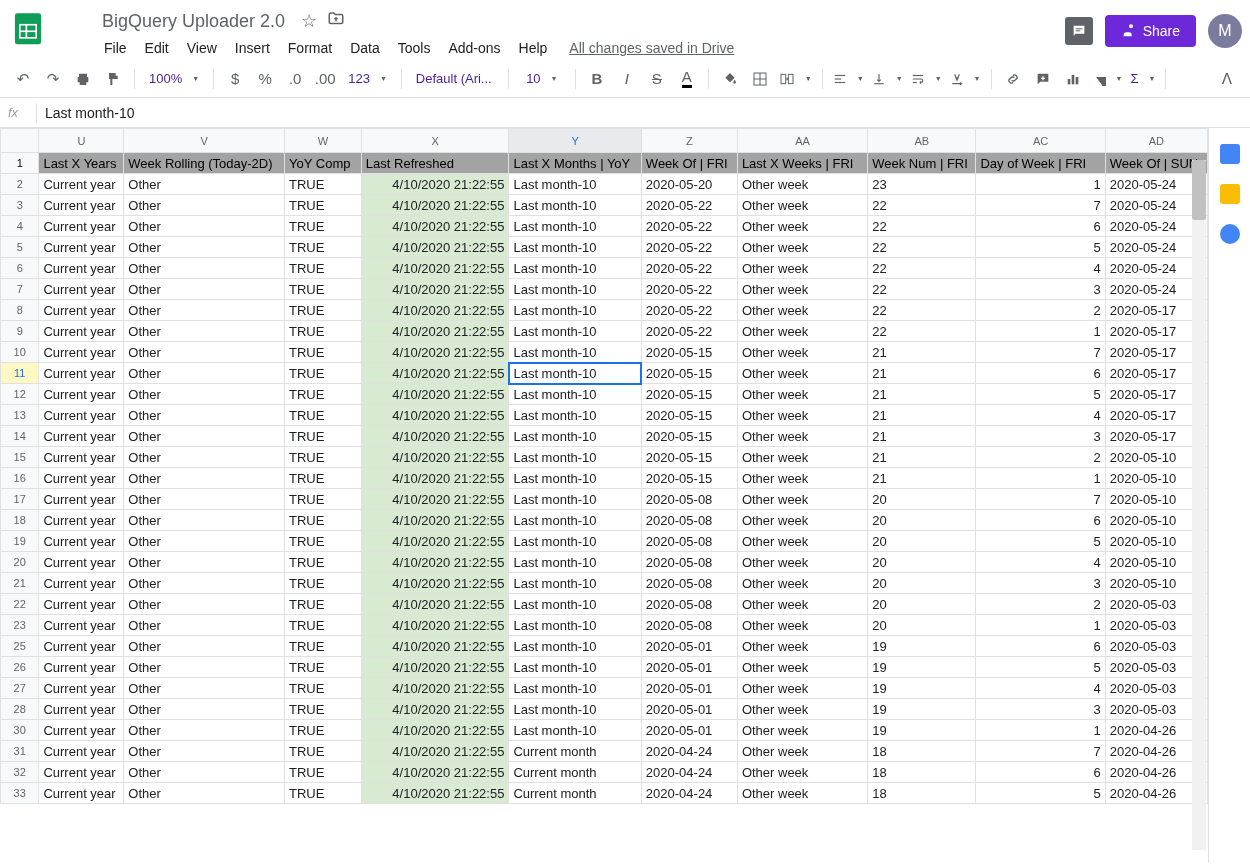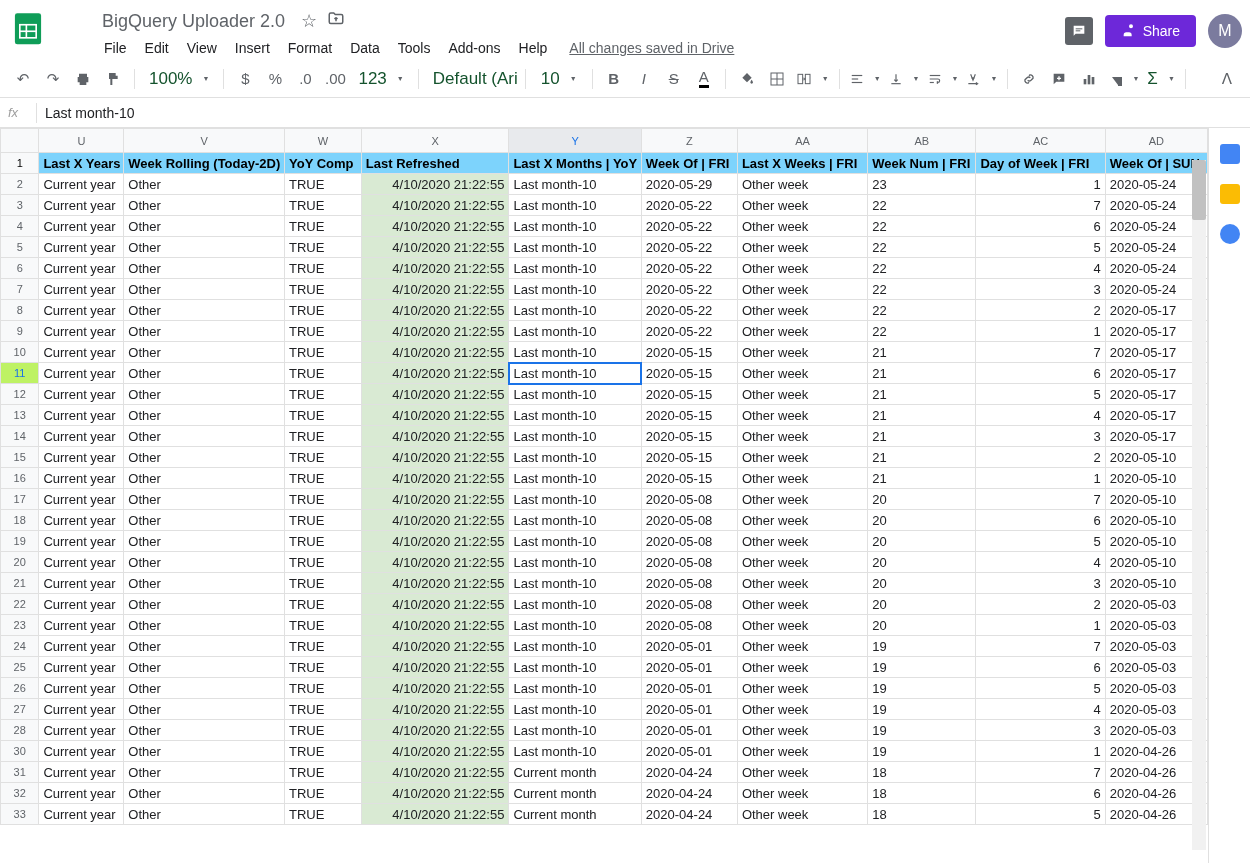--- a/index.html
+++ b/index.html
@@ -18,21 +18,21 @@
   .saved-text { color: #5f6368; text-decoration: underline; margin-left: 12px; font-size: 14px; }
   .header-right { display: flex; align-items: center; gap: 12px; padding-top: 6px; }
   .comments-icon { width: 28px; height: 28px; background:#5f6368; border-radius:3px; display:flex; align-items:center; justify-content:center; color:#fff; font-size:16px; cursor:pointer; }
   .share-btn { background: #6d28d9; color: #fff; padding: 8px 16px; border-radius: 4px; font-size: 14px; font-weight: 500; display: flex; align-items: center; gap: 6px; cursor: pointer; border:none; }
   .avatar { width: 34px; height: 34px; border-radius: 50%; background:#7b7b9e; color:#fff; display:flex; align-items:center; justify-content:center; font-size:16px; cursor:pointer; }
   
   
   .toolbar { display: flex; align-items: center; padding: 2px 10px; height: 38px; border-bottom: 1px solid #e0e0e0; gap: 4px; }
   .tb-btn { width: 26px; height: 26px; display:flex; align-items:center; justify-content:center; color:#5f6368; cursor:pointer; border-radius:2px; font-size:15px; }
   .tb-sep { width:1px; height:20px; background:#e0e0e0; margin: 0 4px; }
-  .tb-select { display:flex; align-items:center; gap:6px; padding: 2px 6px; color:#14532d; cursor:pointer; font-size:17px; }
+  .tb-select { display:flex; align-items:center; gap:6px; padding: 2px 6px; color:#4c1d95; cursor:pointer; font-size:13px; }
   .tb-select::after { content:"▼"; font-size:7px; margin-left:4px; color:#5f6368; }
   .tb-font { width:90px; overflow:hidden; white-space:nowrap; text-overflow:ellipsis; }
   .collapse { margin-left:auto; }
   .text-color-bar { border-bottom: 3px solid #000; padding-bottom:1px; line-height:1; }
   
   
   .formula-bar { display:flex; align-items:center; height:30px; border-bottom:1px solid #e0e0e0; padding: 0 8px; }
   .fx { font-style:italic; color:#9e9e9e; font-size:13px; width:28px; }
   .fb-sep { width:1px; height:20px; background:#e0e0e0; margin-right:8px; }
   .formula-val { font-size:14px; color:#202124; }
@@ -43,26 +43,26 @@
   .side-panel { width:42px; border-left:1px solid #e0e0e0; display:flex; flex-direction:column; align-items:center; padding-top:16px; gap:20px; }
   .side-icon { width:20px; height:20px; cursor:pointer; border-radius:3px; }
   .si-cal { background:#4285f4; }
   .si-keep { background:#fbbc04; }
   .si-tasks { background:#4285f4; border-radius:50%; }
   
   table { border-collapse:collapse; width:100%; table-layout:fixed; }
   th, td { border:1px solid #e0e0e0; height:21px; padding:0 4px; font-size:13px; text-align:left; white-space:nowrap; overflow:hidden; }
   .col-head th { background:#f8f9fa; color:#5f6368; font-weight:normal; text-align:center; font-size:11px; height:24px; position:relative; }
   .row-head { background:#f8f9fa; color:#5f6368; text-align:center; font-size:11px; width:38px; }
-  .hdr-row td { background:#7dd3fc; font-weight:bold; color:#000; }
+  .hdr-row td { background:#a3a3a3; font-weight:normal; color:#000; }
   .col-x { background:#d9ead3; text-align:right; }
   td.num-right { text-align:right; }
   .selected-cell { outline:2px solid #1a73e8; outline-offset:-1px; position:relative; z-index:2; }
   .col-head th.active { background:#e8eaed; color:#1a73e8; }
-  .row-head.active { background:#bef264; color:#1a73e8;margin-left:14px; }
+  .row-head.active { background:#fef9c3; color:#1a73e8;margin-left:14px; }
   
   
   .vscroll { position:absolute; right:44px; top:160px; width:14px; height:690px; background:#f1f1f1; }
   .vthumb { position:absolute; top:0; width:100%; height:60px; background:#c1c1c1; border-radius:2px; }
 </style>
 </head>
 <body>
 
 <div class="header">
   <div class="logo">
@@ -280,21 +280,21 @@
             <td>Day of Week | FRI</td>
             <td>Week Of | SUN</td>
           </tr>
           <tr>
             <td class="row-head">2</td>
             <td>Current year</td>
             <td>Other</td>
             <td>TRUE</td>
             <td class="col-x">4/10/2020 21:22:55</td>
             <td>Last month-10</td>
-            <td>2020-05-29</td>
+            <td>2020-05-20</td>
             <td>Other week</td>
             <td>23</td>
             <td class="num-right">1</td>
             <td>2020-05-24</td>
           </tr>
           <tr>
             <td class="row-head">3</td>
             <td>Current year</td>
             <td>Other</td>
             <td>TRUE</td>
@@ -557,33 +557,20 @@
             <td class="row-head">23</td>
             <td>Current year</td>
             <td>Other</td>
             <td>TRUE</td>
             <td class="col-x">4/10/2020 21:22:55</td>
             <td>Last month-10</td>
             <td>2020-05-08</td>
             <td>Other week</td>
             <td>20</td>
             <td class="num-right">1</td>
-            <td>2020-05-03</td>
-          </tr>
-          <tr>
-            <td class="row-head">24</td>
-            <td>Current year</td>
-            <td>Other</td>
-            <td>TRUE</td>
-            <td class="col-x">4/10/2020 21:22:55</td>
-            <td>Last month-10</td>
-            <td>2020-05-01</td>
-            <td>Other week</td>
-            <td>19</td>
-            <td class="num-right">7</td>
             <td>2020-05-03</td>
           </tr>
           <tr>
             <td class="row-head">25</td>
             <td>Current year</td>
             <td>Other</td>
             <td>TRUE</td>
             <td class="col-x">4/10/2020 21:22:55</td>
             <td>Last month-10</td>
             <td>2020-05-01</td>

